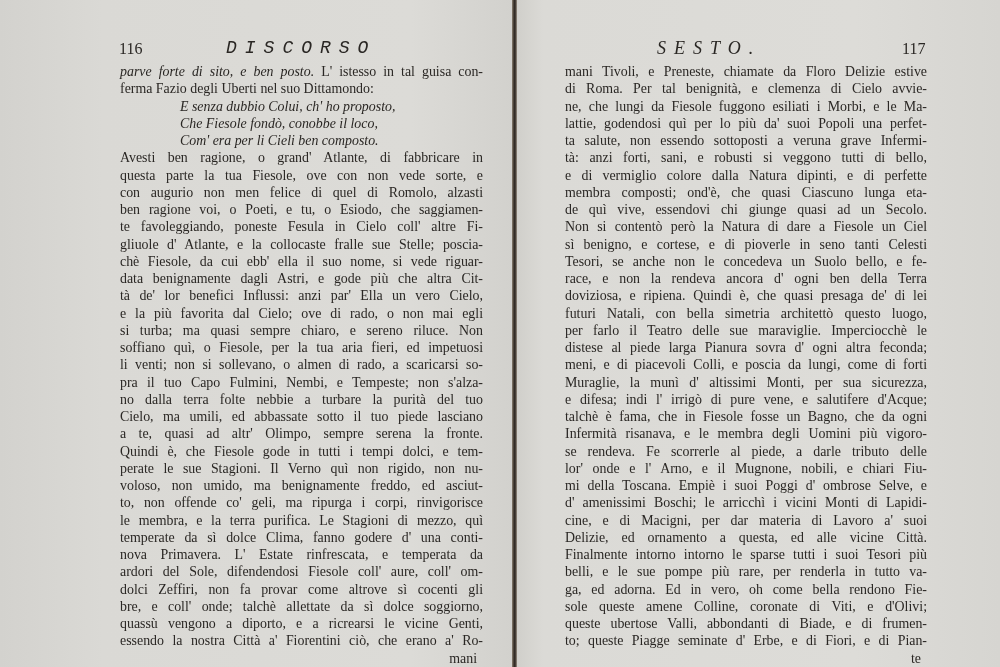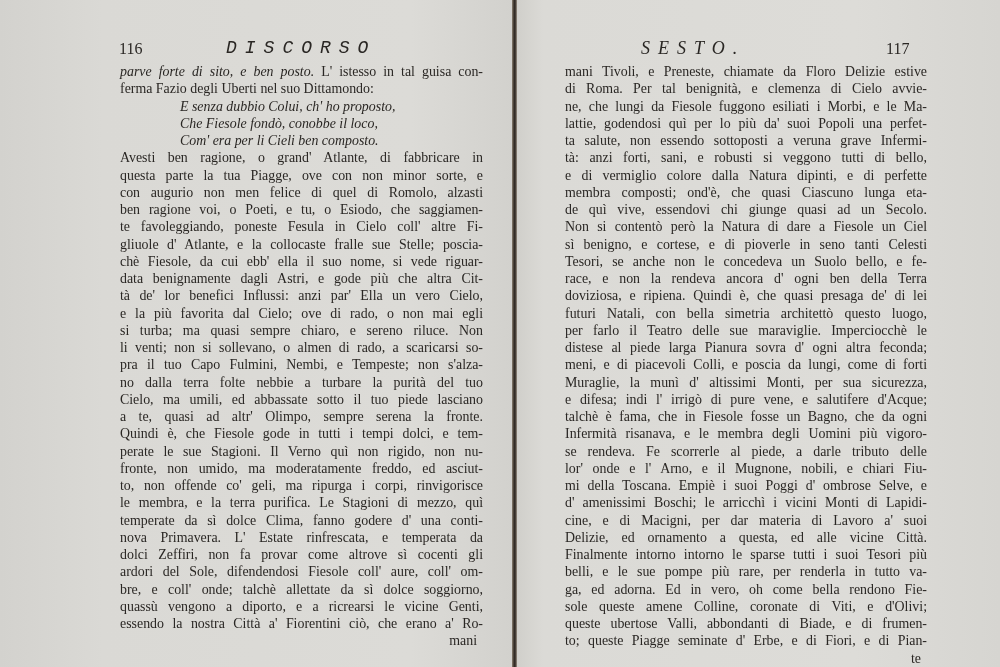--- a/index.html
+++ b/index.html
@@ -20,21 +20,21 @@
   .gutter {
     position: absolute; left: 512px; top: 0; width: 5px; height: 667px;
     background: linear-gradient(90deg, #8a8072 0%, #3a322a 40%, #2a241f 60%, #9a9084 100%);
     z-index: 2;
   }
   .header {
     position: absolute; top: 38px; height: 24px;
     font-size: 17px; letter-spacing: 0;
   }
   .left .header { left: 0; right: 0; }
-  .right .header { left: 0; right: 0; }
+  .right .header { left: 16px; right: 0; }
   .pnum { position: absolute; font-size: 16px; top: 2px; }
   .left .pnum { left: 119px; }
   .right .pnum { left: 372px; }
   .running {
     position: absolute; font-style: italic; font-size: 18px; letter-spacing: 8px;
   }
   .left .running { left: 226px; font-family: Liberation Mono, monospace; }
   .right .running { left: 127px; }
   .body-text {
     position: absolute; top: 63px;
@@ -62,44 +62,45 @@
       <span class="pnum">116</span>
       <span class="running">DISCORSO</span>
     </div>
     <div class="body-text" id="left-body">
         <span class="line italic-lead"><span class="it">parve forte di sito, e ben posto.</span><span> L' istesso in tal guisa con-</span></span>
         <span class="line short">ferma Fazio degli Uberti nel suo Dittamondo:</span>
         <span class="line verse">E senza dubbio Colui, ch' ho proposto,</span>
         <span class="line verse">Che Fiesole fondò, conobbe il loco,</span>
         <span class="line verse">Com' era per li Cieli ben composto.</span>
         <span class="line ">Avesti ben ragione, o grand' Atlante, di fabbricare in</span>
-        <span class="line ">questa parte la tua Piagge, ove con non minor sorte, e</span>
+        <span class="line ">questa parte la tua Fiesole, ove con non vede sorte, e</span>
         <span class="line ">con augurio non men felice di quel di Romolo, alzasti</span>
         <span class="line ">ben ragione voi, o Poeti, e tu, o Esiodo, che saggiamen-</span>
         <span class="line ">te favoleggiando, poneste Fesula in Cielo coll' altre Fi-</span>
         <span class="line ">gliuole d' Atlante, e la collocaste fralle sue Stelle; poscia-</span>
         <span class="line ">chè Fiesole, da cui ebb' ella il suo nome, si vede riguar-</span>
         <span class="line ">data benignamente dagli Astri, e gode più che altra Cit-</span>
         <span class="line ">tà de' lor benefici Influssi: anzi par' Ella un vero Cielo,</span>
         <span class="line ">e la più favorita dal Cielo; ove di rado, o non mai egli</span>
         <span class="line ">si turba; ma quasi sempre chiaro, e sereno riluce. Non</span>
+        <span class="line ">soffiano quì, o Fiesole, per la tua aria fieri, ed impetuosi</span>
         <span class="line ">li venti; non si sollevano, o almen di rado, a scaricarsi so-</span>
         <span class="line ">pra il tuo Capo Fulmini, Nembi, e Tempeste; non s'alza-</span>
         <span class="line ">no dalla terra folte nebbie a turbare la purità del tuo</span>
         <span class="line ">Cielo, ma umili, ed abbassate sotto il tuo piede lasciano</span>
         <span class="line ">a te, quasi ad altr' Olimpo, sempre serena la fronte.</span>
         <span class="line ">Quindi è, che Fiesole gode in tutti i tempi dolci, e tem-</span>
         <span class="line ">perate le sue Stagioni. Il Verno quì non rigido, non nu-</span>
-        <span class="line ">fronte, non umido, ma moderatamente freddo, ed asciut-</span>
+        <span class="line ">voloso, non umido, ma benignamente freddo, ed asciut-</span>
         <span class="line ">to, non offende co' geli, ma ripurga i corpi, rinvigorisce</span>
         <span class="line ">le membra, e la terra purifica. Le Stagioni di mezzo, quì</span>
         <span class="line ">temperate da sì dolce Clima, fanno godere d' una conti-</span>
         <span class="line ">nova Primavera. L' Estate rinfrescata, e temperata da</span>
+        <span class="line ">ardori del Sole, difendendosi Fiesole coll' aure, coll' om-</span>
         <span class="line ">dolci Zeffiri, non fa provar come altrove sì cocenti gli</span>
-        <span class="line ">ardori del Sole, difendendosi Fiesole coll' aure, coll' om-</span>
         <span class="line ">bre, e coll' onde; talchè allettate da sì dolce soggiorno,</span>
         <span class="line ">quassù vengono a diporto, e a ricrearsi le vicine Genti,</span>
         <span class="line ">essendo la nostra Città a' Fiorentini ciò, che erano a' Ro-</span>
         <span class="catchword">mani</span>
       </div>
   </div>
   <div class="page right">
     <div class="header">
       <span class="running">SESTO.</span>
       <span class="pnum">117</span>

